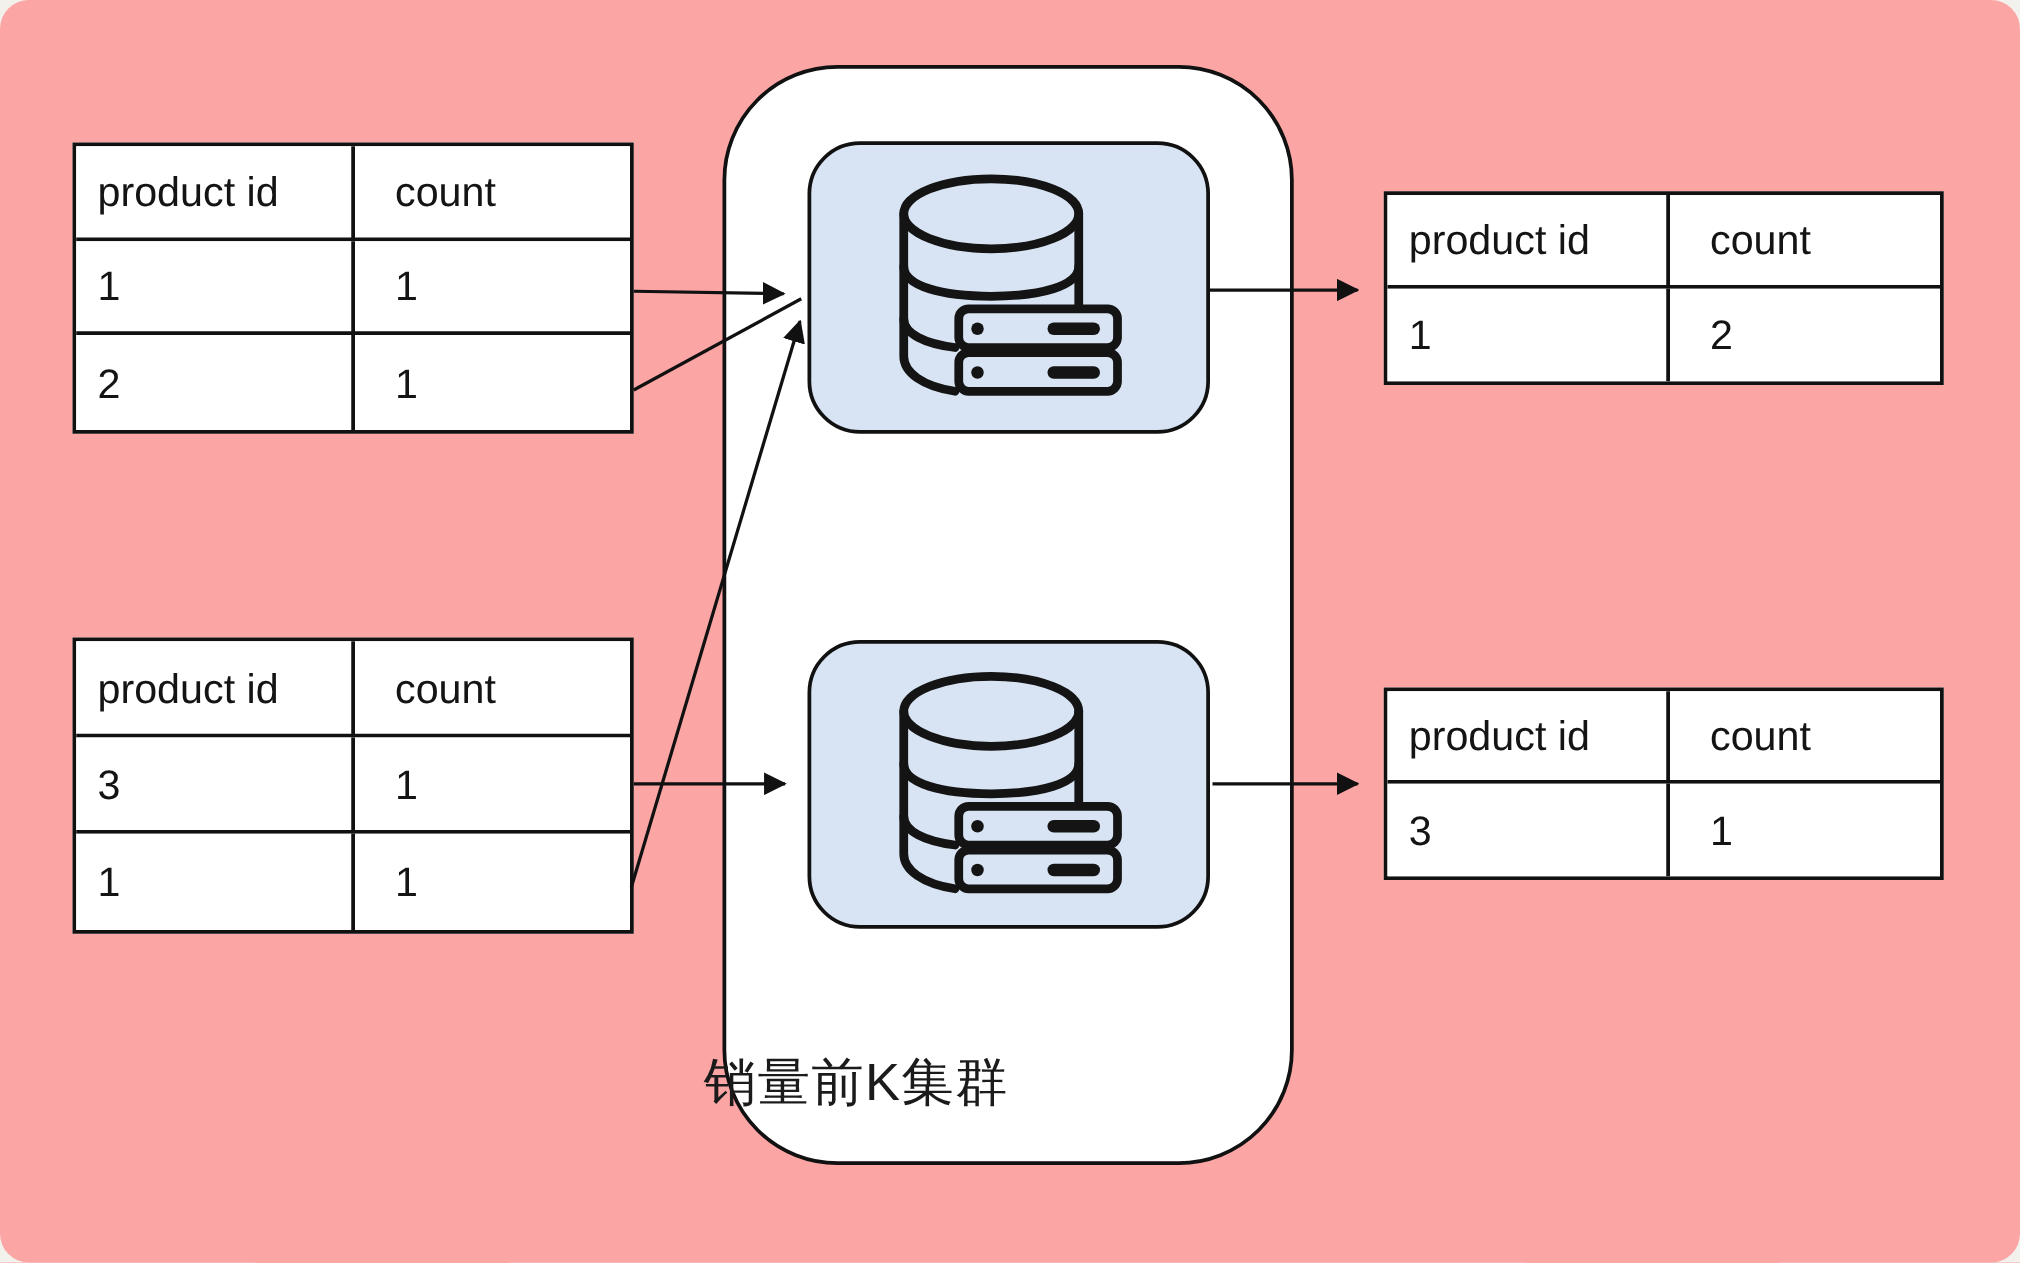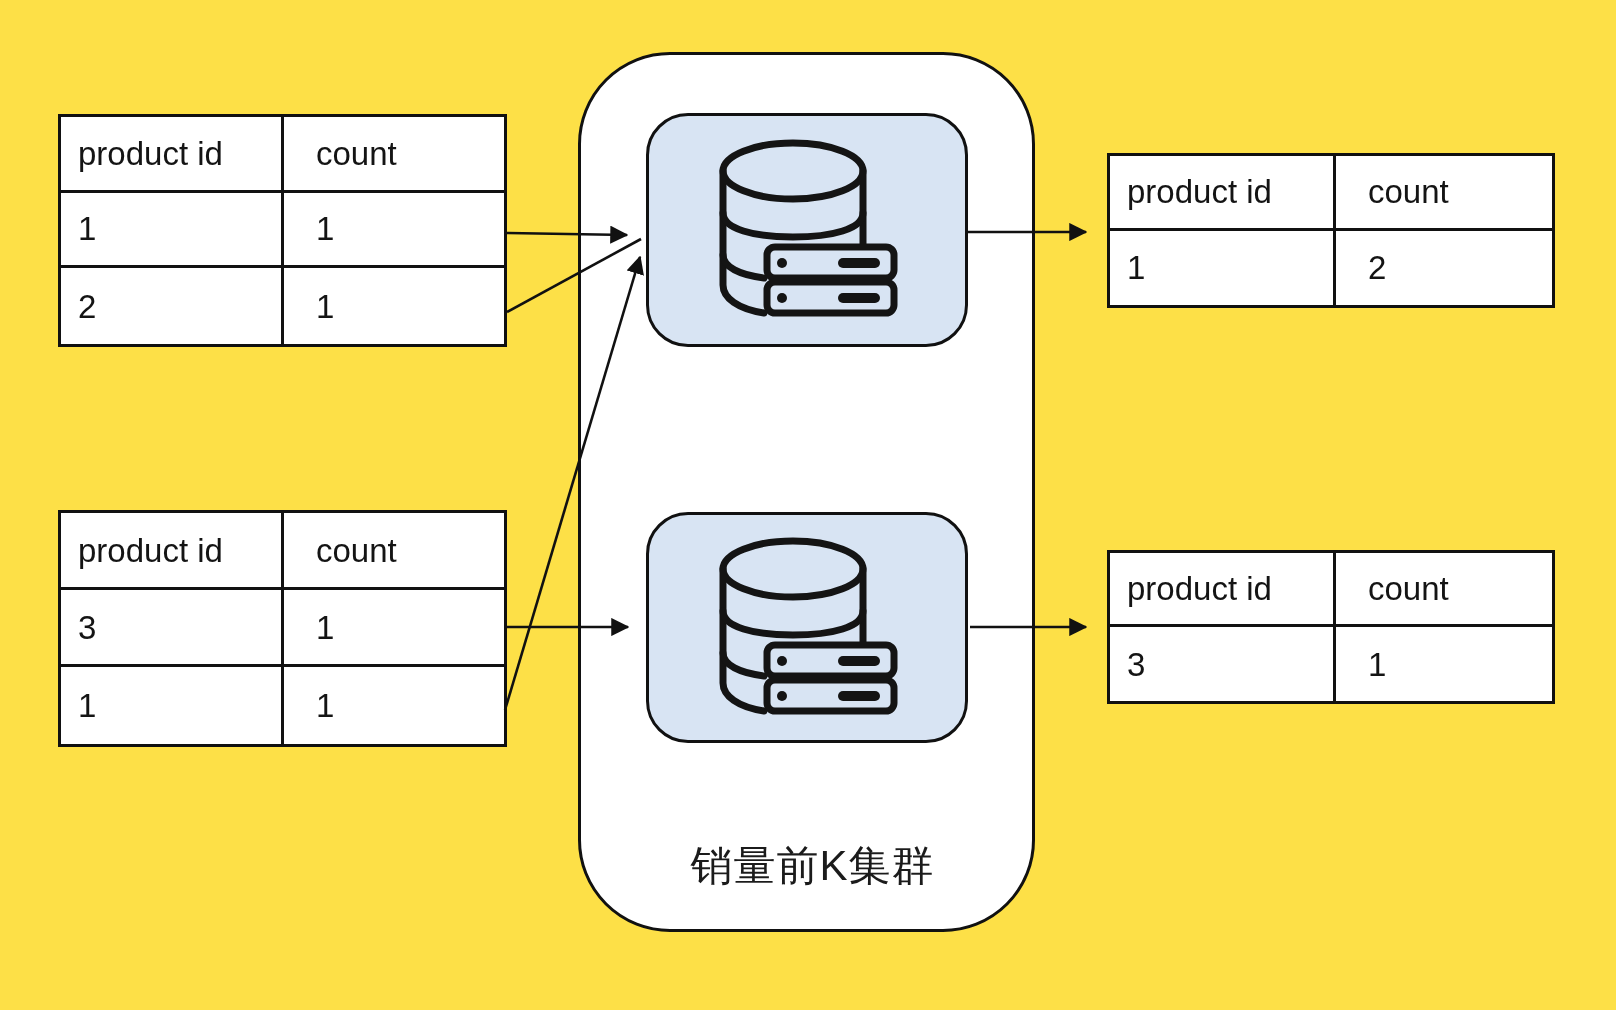--- a/index.html
+++ b/index.html
@@ -6,21 +6,22 @@
   body {
     width: 1616px; height: 1010px;
     background: #f3f1ec;
     font-family: "Liberation Sans", sans-serif;
     color: #111;
     overflow: hidden;
   }
   .canvas {
     position: relative;
     width: 1616px; height: 1010px;
-    background: #fde047;
+    background: #fca5a5;
+    border-radius: 23px;
   }
 
   
   .tbl {
     position: absolute;
     display: grid;
     background: #fff;
     border: 3px solid #111;
     box-sizing: border-box;
   }
@@ -45,23 +46,22 @@
     position: absolute;
     left: 578px; top: 52px;
     width: 457px; height: 880px;
     background: #ffffff;
     border: 3px solid #111;
     border-radius: 92px;
     box-sizing: border-box;
   }
   .cluster-label {
     position: absolute;
-    left: 584px; top: 838px;
+    left: 563px; top: 838px;
     width: 457px;
-    text-align: center;
     font-size: 42px;
     letter-spacing: 1px;
     color: #1b1b1b;
   }
 
   
   .shard {
     position: absolute;
     left: 646px;
     width: 322px;

